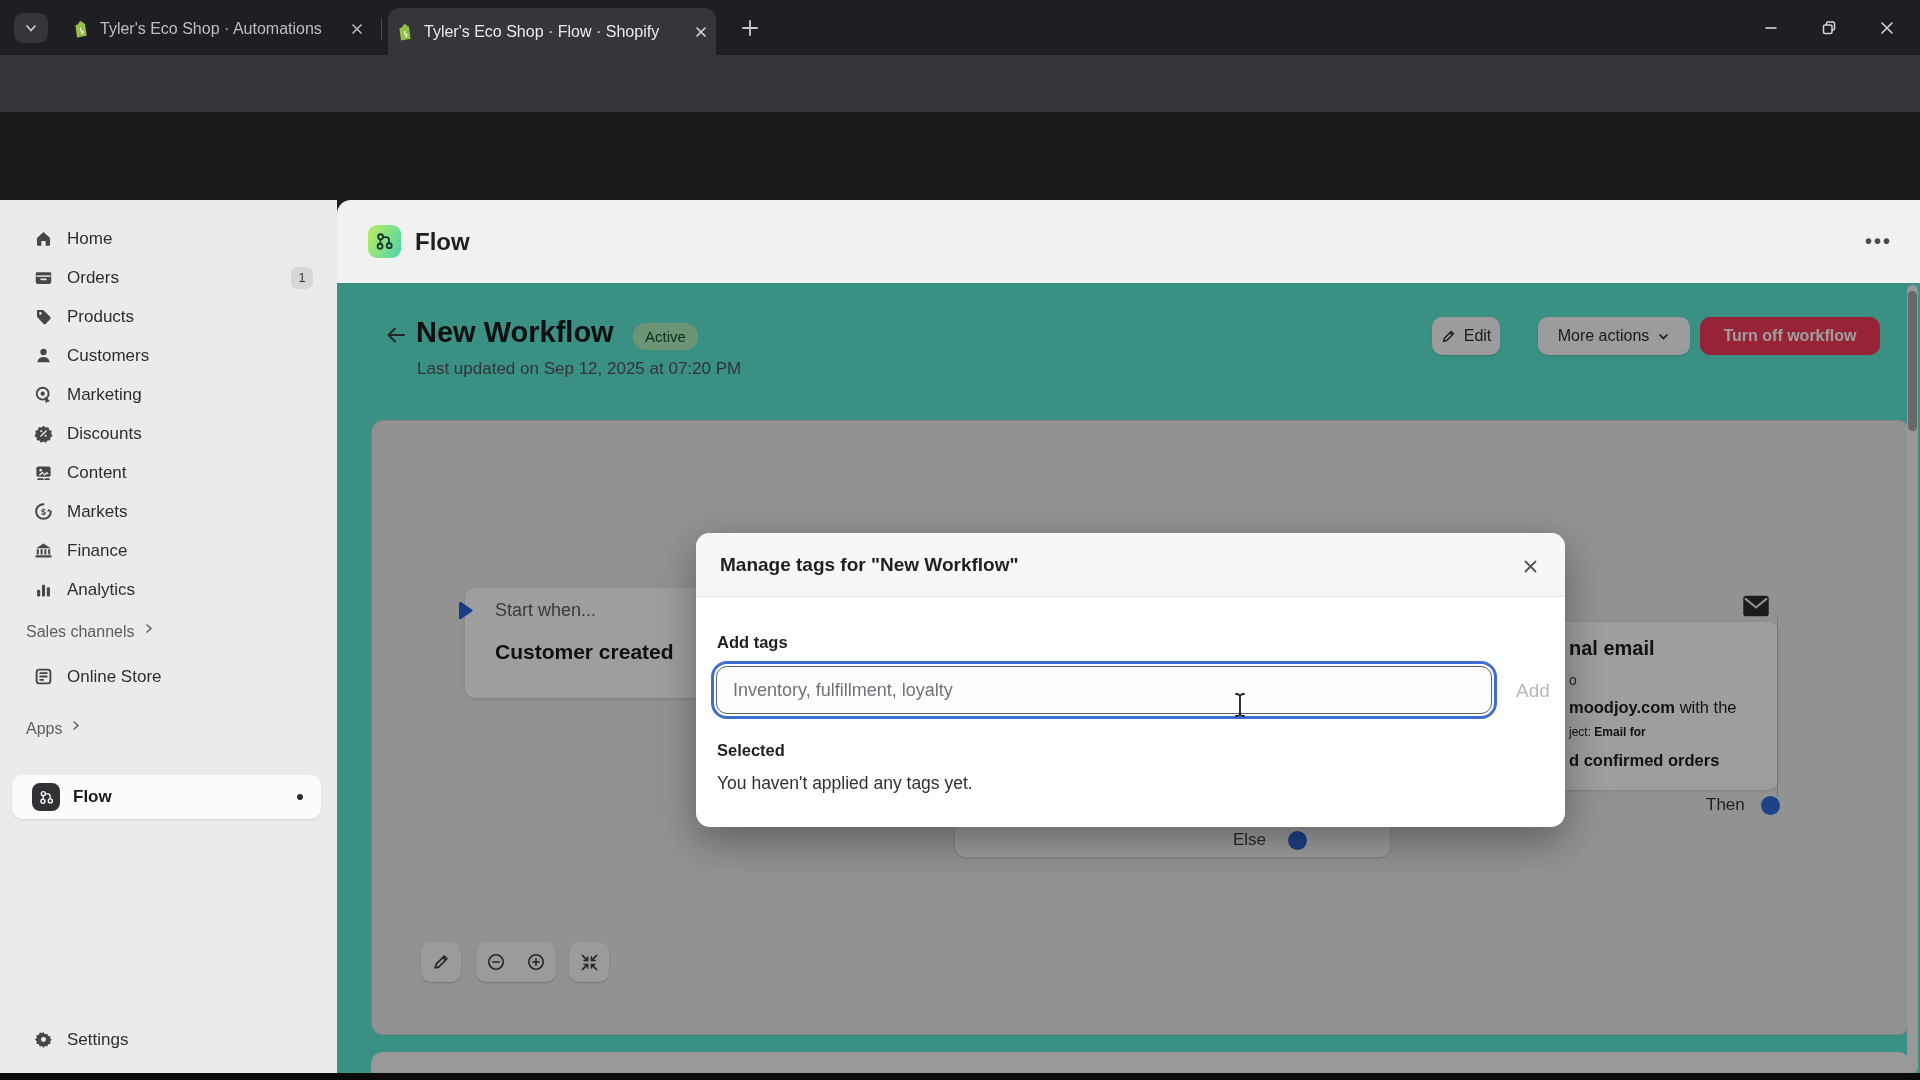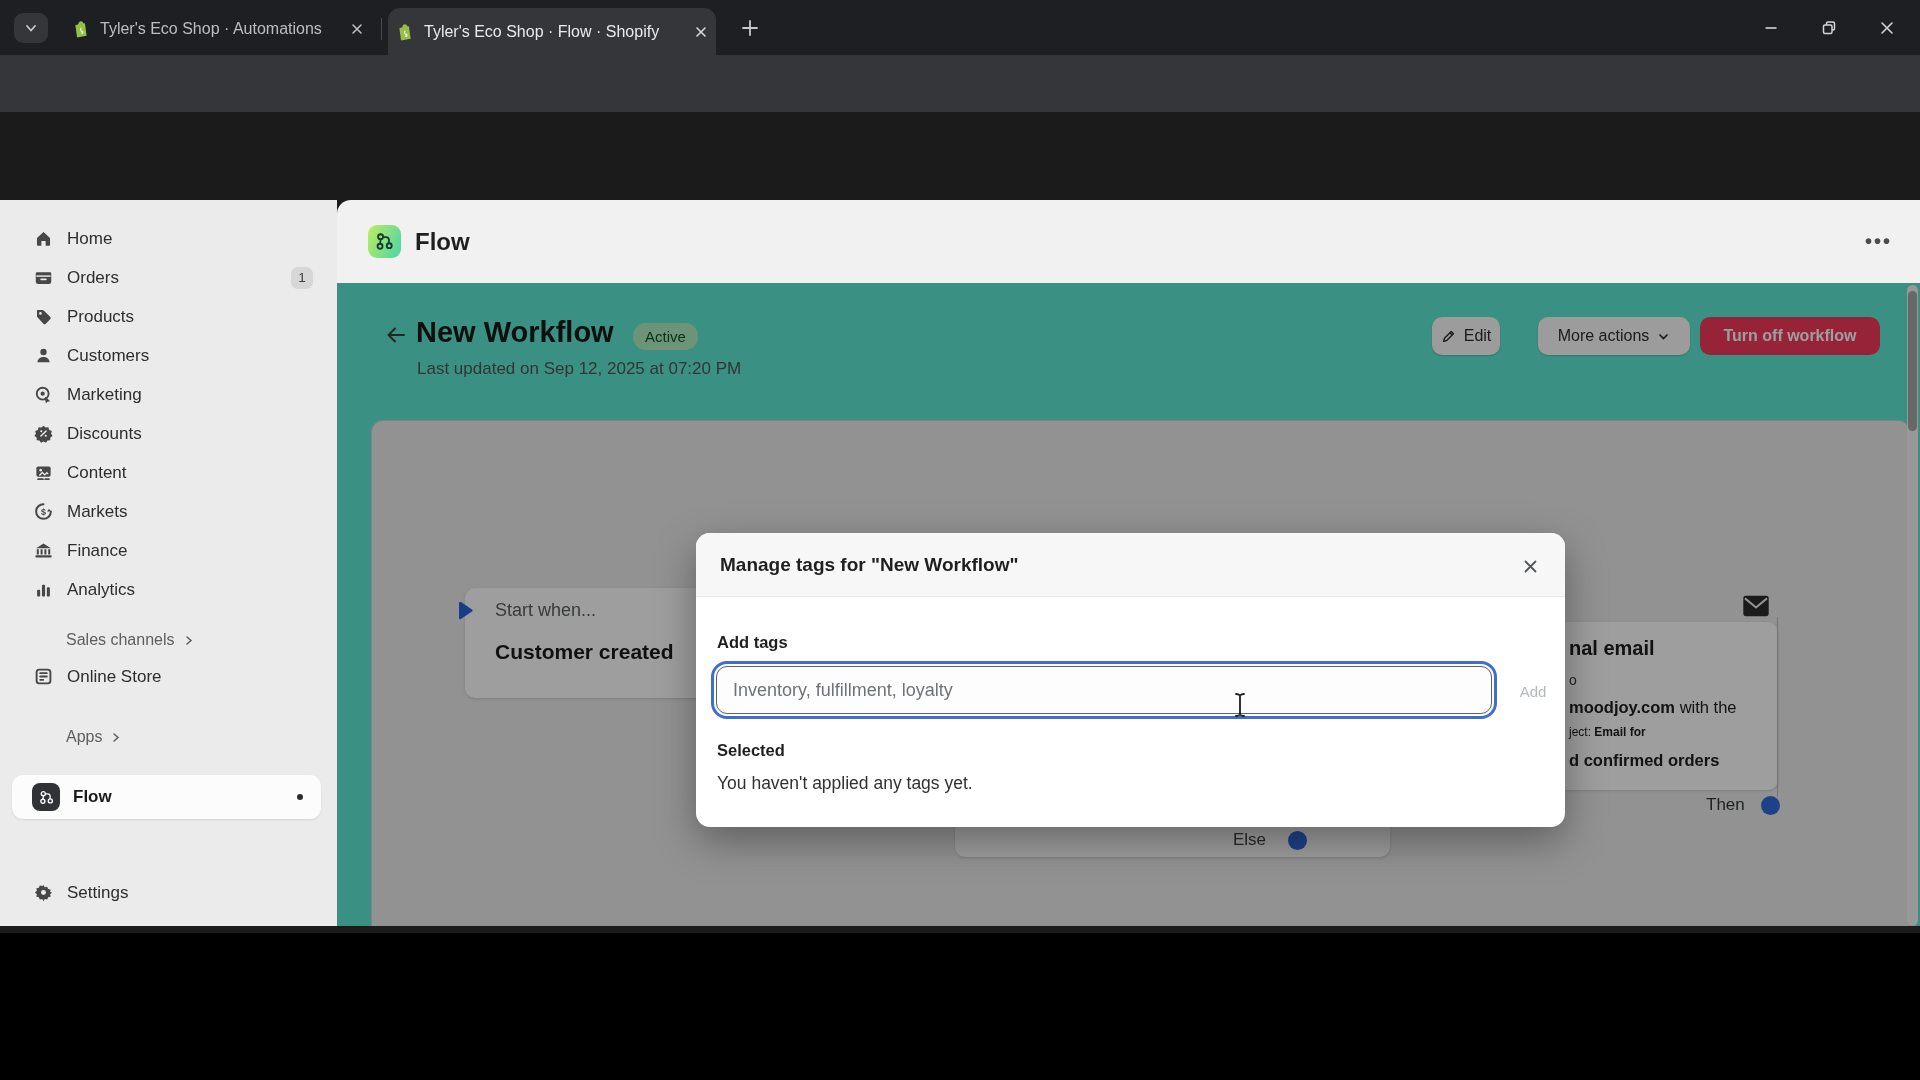--- a/index.html
+++ b/index.html
@@ -1,17 +1,17 @@
 <!DOCTYPE html>
 <html><head>
 <meta charset="utf-8">
 <style>
   * { margin:0; padding:0; box-sizing:border-box; }
   body { font-family:"Liberation Sans", sans-serif; background:#000; }
-  .screen { position:relative; width:1920px; height:933px; overflow:hidden; background:#1b1b1b; }
+  .screen { position:relative; width:1920px; height:1080px; overflow:hidden; background:#1b1b1b; }
   .abs { position:absolute; }
   svg { display:block; }
 
   
   .tabstrip { position:absolute; left:0; top:0; width:1920px; height:55px; background:#1e1f23; }
   .tabsearch { position:absolute; left:14px; top:13px; width:34px; height:30px; border-radius:9px; background:#35363a; display:flex; align-items:center; justify-content:center; }
   .tab { position:absolute; display:flex; align-items:center; gap:10px; color:#bdbec0; font-size:16px; }
   .tab.inactive { left:60px; top:12px; width:316px; height:34px; padding:0 12px; }
   .tab.active { left:388px; top:8px; width:328px; height:47px; background:#35363a; border-radius:12px 12px 0 0; padding:0 8px; color:#e9eaeb; }
   .tab .ttl { flex:1; white-space:nowrap; overflow:hidden; }
@@ -32,21 +32,21 @@
   .key { background:#3b3d40; border:1px solid #515356; border-radius:6px; color:#b6b8ba; font-size:12.5px; padding:4px 8px; margin-left:6px; }
   .belladge { position:absolute; left:1679px; top:134px; min-width:19px; height:19px; border-radius:10px; background:#e0293f; border:2px solid #1b1b1b; color:#fff; font-size:11px; font-weight:bold; display:flex; align-items:center; justify-content:center; padding:0 3px; }
   .avatar { position:absolute; left:1720px; top:138px; width:36px; height:36px; border-radius:9px; background:#9d83f2; color:#fff; font-size:12px; font-weight:bold; display:flex; align-items:center; justify-content:center; }
   .storename { position:absolute; left:1766px; top:146px; color:#f4f4f5; font-size:17.5px; font-weight:bold; }
 
   
   .sidebar { position:absolute; left:0; top:200px; width:337px; bottom:7px; background:#ebebeb; }
   .srow { display:flex; align-items:center; gap:14px; height:39px; padding:0 24px 0 34px; color:#2e2e2e; font-size:17px; }
   .srow .lbl { flex:1; }
   .sbadge { background:#d7d7d7; border-radius:7px; min-width:22px; height:22px; font-size:13.5px; color:#3c3c3c; display:flex; align-items:center; justify-content:center; padding:0 5px; }
-  .shead { display:flex; align-items:center; gap:8px; padding:0 34px; height:34px; color:#5e5e5e; font-size:16px;margin-left:32px; }
+  .shead { display:flex; align-items:flex-start; gap:8px; padding:0 26px; height:34px; color:#5e5e5e; font-size:16px; }
   .flowrow { position:absolute; left:12px; right:16px; top:575px; height:44px; background:#fcfcfc; border-radius:11px; box-shadow:0 1px 2px rgba(0,0,0,0.1); display:flex; align-items:center; gap:13px; padding:0 18px 0 20px; color:#1a1a1a; font-size:17px; font-weight:600; }
   .flowrow .dot { margin-left:auto; width:6px; height:6px; border-radius:3px; background:#2c2c2c; }
   .flowicon { width:28px; height:28px; border-radius:8px; background:#303236; display:flex; align-items:center; justify-content:center; }
   .settingsrow { position:absolute; left:0; bottom:14px; width:100%; }
 
   
   .content { position:absolute; left:337px; top:200px; right:0; bottom:7px; background:#f1f1f1; border-top-left-radius:14px; overflow:hidden; }
   .appheader { position:absolute; left:0; top:0; right:0; height:83px; display:flex; align-items:center; }
   .appicon { width:33px; height:33px; border-radius:9px; background:linear-gradient(115deg,#bdee62,#4cd3a9); display:flex; align-items:center; justify-content:center; margin-left:31px; }
   .apptitle { font-size:24px; font-weight:bold; color:#1f1f1f; margin-left:14px; }
@@ -76,21 +76,21 @@
   .overlay { position:absolute; left:0; top:83px; right:0; bottom:0; background:rgba(0,0,0,0.38); }
 
   
   .modal { position:absolute; left:696px; top:533px; width:869px; height:294px; background:#fff; border-radius:14px; box-shadow:0 14px 40px rgba(0,0,0,0.35); z-index:50; }
   .mhead { position:absolute; left:0; top:0; right:0; height:64px; background:#f7f7f7; border-bottom:1px solid #e7e7e7; border-radius:14px 14px 0 0; display:flex; align-items:center; padding:0 24px; }
   .mtitle { font-size:19px; font-weight:bold; color:#1f1f1f; }
   .mclose { position:absolute; right:18px; top:16px; width:34px; height:34px; display:flex; align-items:center; justify-content:center; border-radius:8px; }
   .mlabel { position:absolute; left:21px; font-size:16.5px; font-weight:600; color:#1f1f1f; }
   .taginput { position:absolute; left:20px; top:133px; width:776px; height:48px; border-radius:11px; background:#fdfdfd; border:1.5px solid #5c6166; outline:3px solid #3e6ed0; outline-offset:2px; font-family:"Liberation Sans",sans-serif; font-size:18px; color:#303030; padding:0 16px; }
   .taginput::placeholder { color:#6f7377; }
-  .addbtn { position:absolute; left:813px; top:144px; width:48px; height:28px; background:none; border:none; color:#b5b8ba; font-size:15px; font-family:"Liberation Sans",sans-serif; }
+  .addbtn { position:absolute; left:813px; top:144px; width:48px; height:28px; background:none; border:none; color:#b5b8ba; font-size:19px; font-family:"Liberation Sans",sans-serif; }
   .memptytext { position:absolute; left:21px; top:240px; font-size:17.5px; color:#2f3133; }
   .bottombar { position:absolute; left:0; top:1073px; width:1920px; height:7px; background:#0a0a0a; }
 </style>
 </head>
 <body>
 
 <div class="screen">
 
   <div class="tabstrip">
     <div class="tabsearch">

